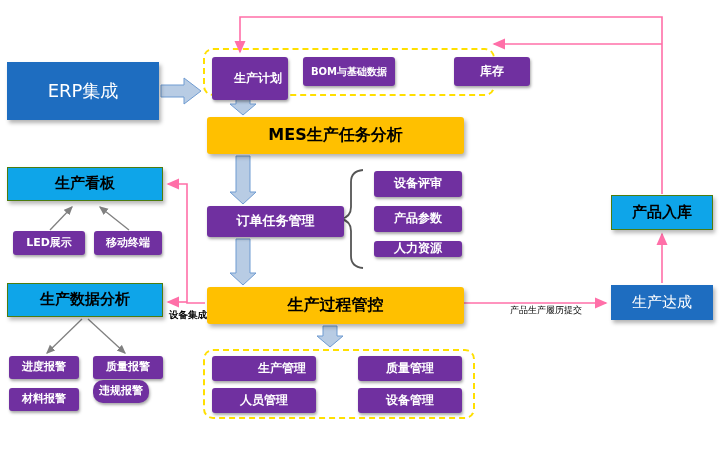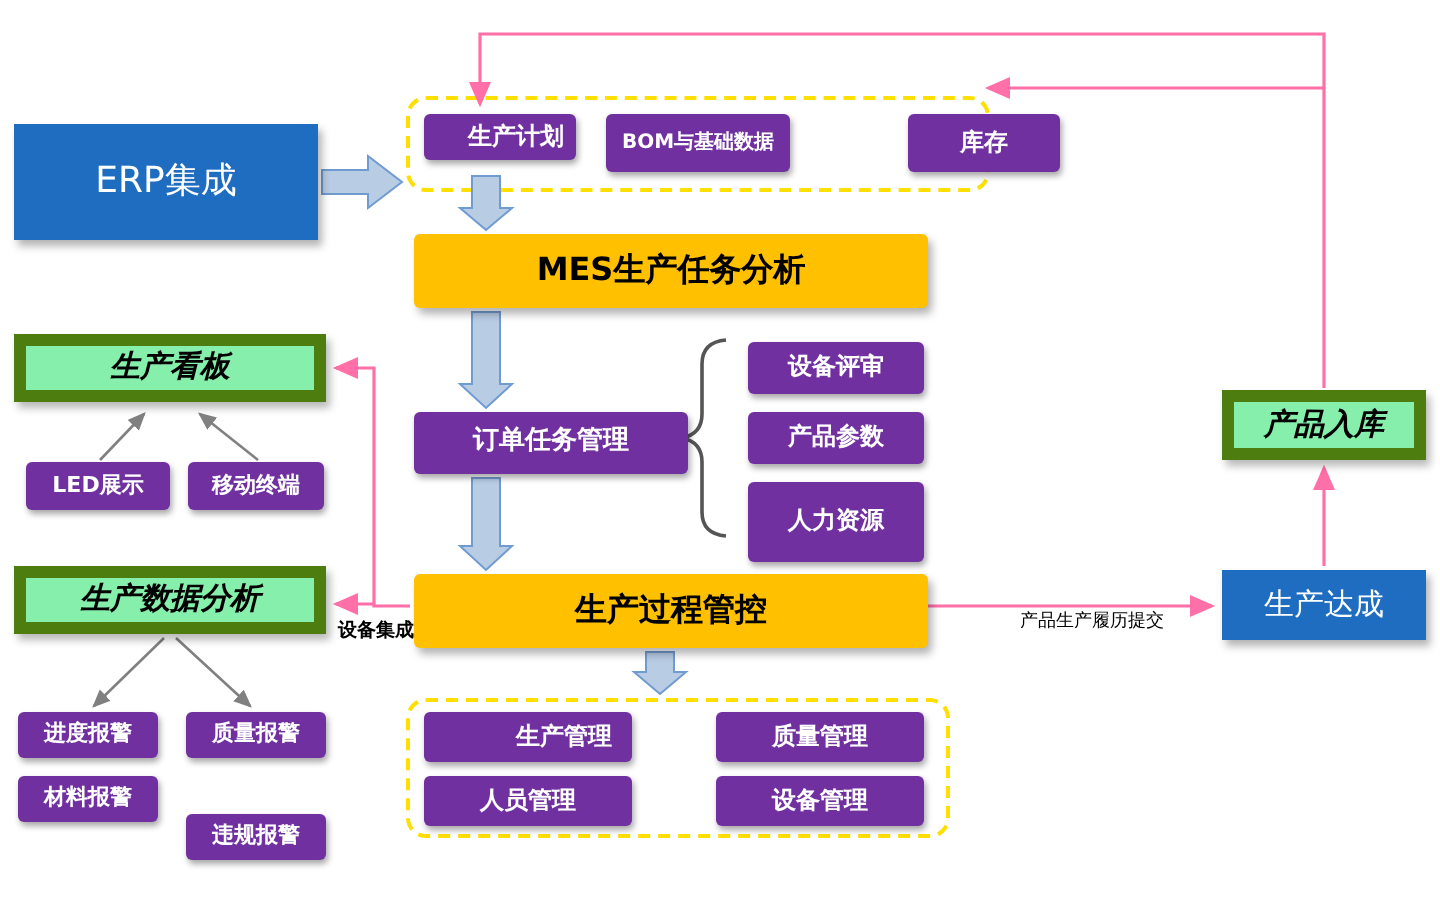--- a/index.html
+++ b/index.html
@@ -9,23 +9,22 @@
   }
   .node{
     position:absolute;display:flex;align-items:center;justify-content:center;
     text-align:center;box-sizing:border-box;line-height:1.15;z-index:3;
   }
   .blue{
     background:#1e6dc0;color:#ffffff;font-weight:normal;
     box-shadow:2px 3px 4px rgba(0,0,0,.30);
   }
   .lightblue{
-    background:#86efac;border:6px solid #4d7c0f;color:#000;font-weight:bold;
+    background:#0ea5e9;border:1px solid #4d7c0f;color:#000;font-weight:bold;
     box-shadow:2px 3px 4px rgba(0,0,0,.28);
-    font-style:italic;
   }
   .gold{
     background:#ffc000;color:#000;font-weight:bold;border-radius:3px;
     box-shadow:2px 3px 4px rgba(0,0,0,.30);
   }
   .purple{
     background:#7030a0;color:#ffffff;font-weight:bold;border-radius:3px;
     box-shadow:1px 2px 3px rgba(0,0,0,.35);
   }
   .dashed{
@@ -81,33 +80,33 @@
   <div class="node lightblue" style="left:7px;top:167px;width:156px;height:34px;font-size:15px;">生产看板</div>
 
   <div class="node purple" style="left:13px;top:231px;width:72px;height:24px;font-size:11px;">LED展示</div>
   <div class="node purple" style="left:94px;top:231px;width:68px;height:24px;font-size:11px;">移动终端</div>
 
   <div class="node lightblue" style="left:7px;top:283px;width:156px;height:34px;font-size:15px;">生产数据分析</div>
 
   <div class="node purple" style="left:9px;top:356px;width:70px;height:23px;font-size:11px;">进度报警</div>
   <div class="node purple" style="left:93px;top:356px;width:70px;height:23px;font-size:11px;">质量报警</div>
   <div class="node purple" style="left:9px;top:388px;width:70px;height:23px;font-size:11px;">材料报警</div>
-  <div class="node purple" style="left:93px;top:407px;width:70px;height:23px;font-size:11px;">违规报警</div>
+  <div class="node purple" style="left:93px;top:380px;width:56px;height:23px;font-size:11px;border-radius:10px;">违规报警</div>
 
-  <div class="node purple" style="left:212px;top:57px;width:76px;height:23px;font-size:12px;padding-left:16px;">生产计划</div>
+  <div class="node purple" style="left:212px;top:57px;width:76px;height:43px;font-size:12px;padding-left:16px;">生产计划</div>
   <div class="node purple" style="left:303px;top:57px;width:92px;height:29px;font-size:10px;">BOM与基础数据</div>
   <div class="node purple" style="left:410px;top:57px;width:76px;height:29px;font-size:12px;margin-left:44px;">库存</div>
 
   <div class="node gold" style="left:207px;top:117px;width:257px;height:37px;font-size:16px;">MES生产任务分析</div>
 
   <div class="node purple" style="left:207px;top:206px;width:137px;height:31px;font-size:13px;">订单任务管理</div>
 
   <div class="node purple" style="left:374px;top:171px;width:88px;height:26px;font-size:12px;">设备评审</div>
   <div class="node purple" style="left:374px;top:206px;width:88px;height:26px;font-size:12px;">产品参数</div>
-  <div class="node purple" style="left:374px;top:241px;width:88px;height:40px;font-size:12px;">人力资源</div>
+  <div class="node purple" style="left:374px;top:241px;width:88px;height:16px;font-size:12px;">人力资源</div>
 
   <div class="node gold" style="left:207px;top:287px;width:257px;height:37px;font-size:16px;">生产过程管控</div>
 
   <div class="node purple" style="left:212px;top:356px;width:104px;height:25px;font-size:12px;padding-left:36px;">生产管理</div>
   <div class="node purple" style="left:358px;top:356px;width:104px;height:25px;font-size:12px;">质量管理</div>
   <div class="node purple" style="left:212px;top:388px;width:104px;height:25px;font-size:12px;">人员管理</div>
   <div class="node purple" style="left:358px;top:388px;width:104px;height:25px;font-size:12px;">设备管理</div>
 
   <div class="node lightblue" style="left:611px;top:195px;width:102px;height:35px;font-size:15px;">产品入库</div>
   <div class="node blue" style="left:611px;top:285px;width:102px;height:35px;font-size:15px;">生产达成</div>

